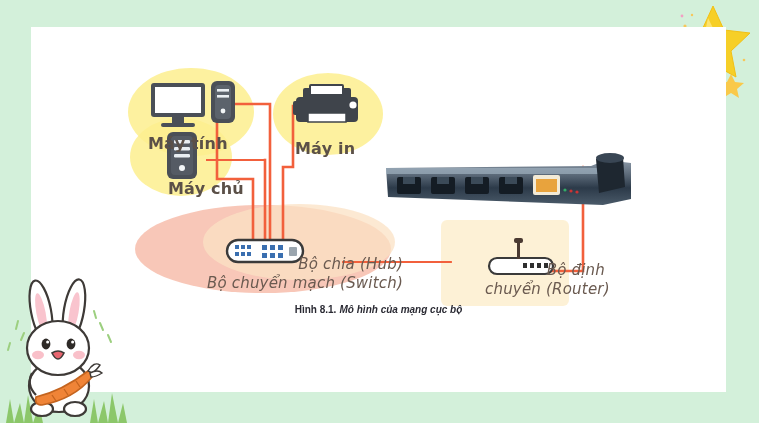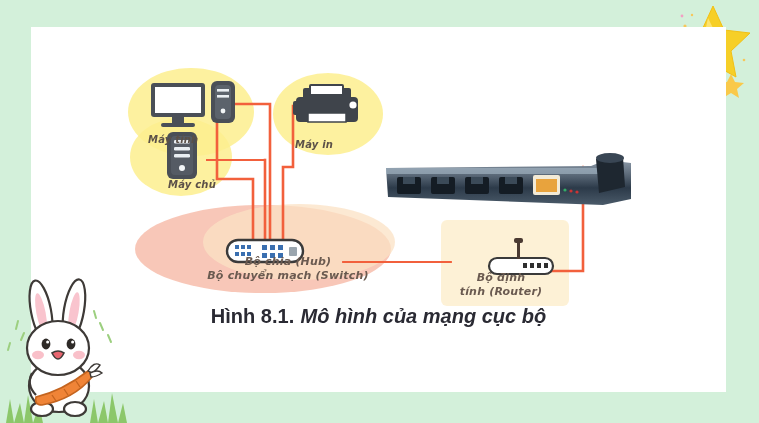--- a/index.html
+++ b/index.html
@@ -25,34 +25,34 @@
   .figure svg{display:block;}
 
   
   .lbl{
     position:absolute;
     font-family:"DejaVu Sans", sans-serif;
     color:#5b5048;
     white-space:nowrap;
     letter-spacing:.2px;
   }
-  .lbl-node{font-size:10px;font-weight:600;font-style:italic;}
-  .lbl-dev{font-size:11px;font-weight:700;font-style:italic;color:#6a5a50;line-height:1.25;text-align:center;}
+  .lbl-node{font-size:16px;font-weight:600;}
+  .lbl-dev{font-size:15px;font-weight:400;font-style:italic;color:#6a5a50;line-height:1.25;text-align:right;}
 
   #lbl-server  {left:113px;  top:152px;margin-left:24px;}
   #lbl-pc      {left:117px;  top:107px;}
   #lbl-printer {left:264px;  top:112px;}
   #lbl-hub     {left:142px;  top:228px;width:230px;}
-  #lbl-router  {left:410px;  top:244px;width:120px;}
+  #lbl-router  {left:410px;  top:234px;width:120px;padding-left:44px;}
 
   
   .caption{
     position:absolute;left:0;top:277px;width:695px;
     text-align:center;
-    font-size:20px;color:#2a2a33;
+    font-size:10px;color:#2a2a33;
   }
   .caption .cap-num{font-weight:700;font-family:"Liberation Sans",sans-serif;}
   .caption .cap-txt{font-style:italic;font-weight:700;font-family:"Liberation Sans",sans-serif;}
 
   
   .bunny{position:absolute;left:2px;bottom:0px;width:128px;height:150px;pointer-events:none;}
 </style>
 </head>
 <body>
 
@@ -235,21 +235,21 @@
       <div class="lbl lbl-node" id="lbl-pc">Máy tính</div>
       <div class="lbl lbl-node" id="lbl-printer">Máy in</div>
 
       <div class="lbl lbl-dev" id="lbl-hub">
         <div>Bộ chia (Hub)</div>
         <div>Bộ chuyển mạch (Switch)</div>
       </div>
 
       <div class="lbl lbl-dev" id="lbl-router">
         <div>Bộ định</div>
-        <div>tính (Router)</div>
+        <div>chuyển (Router)</div>
       </div>
 
       <div class="caption">
         <span class="cap-num">Hình 8.1.</span>
         <span class="cap-txt">Mô hình của mạng cục bộ</span>
       </div>
     </div>
   </div>
 
   <div class="bunny">

